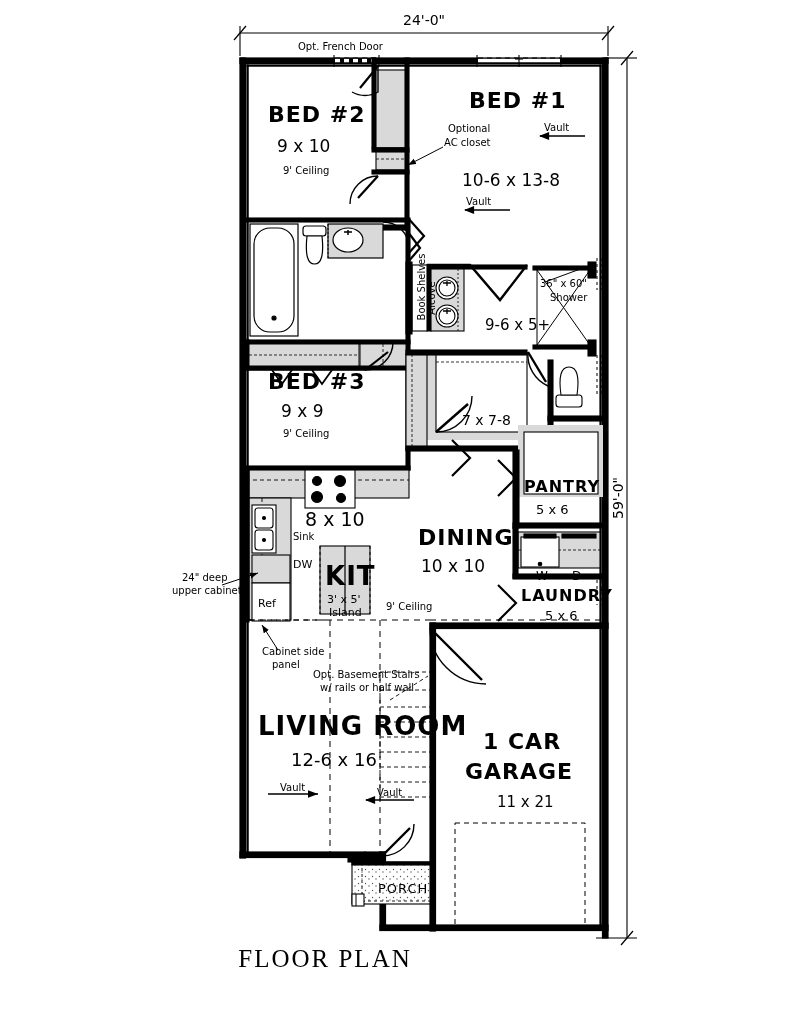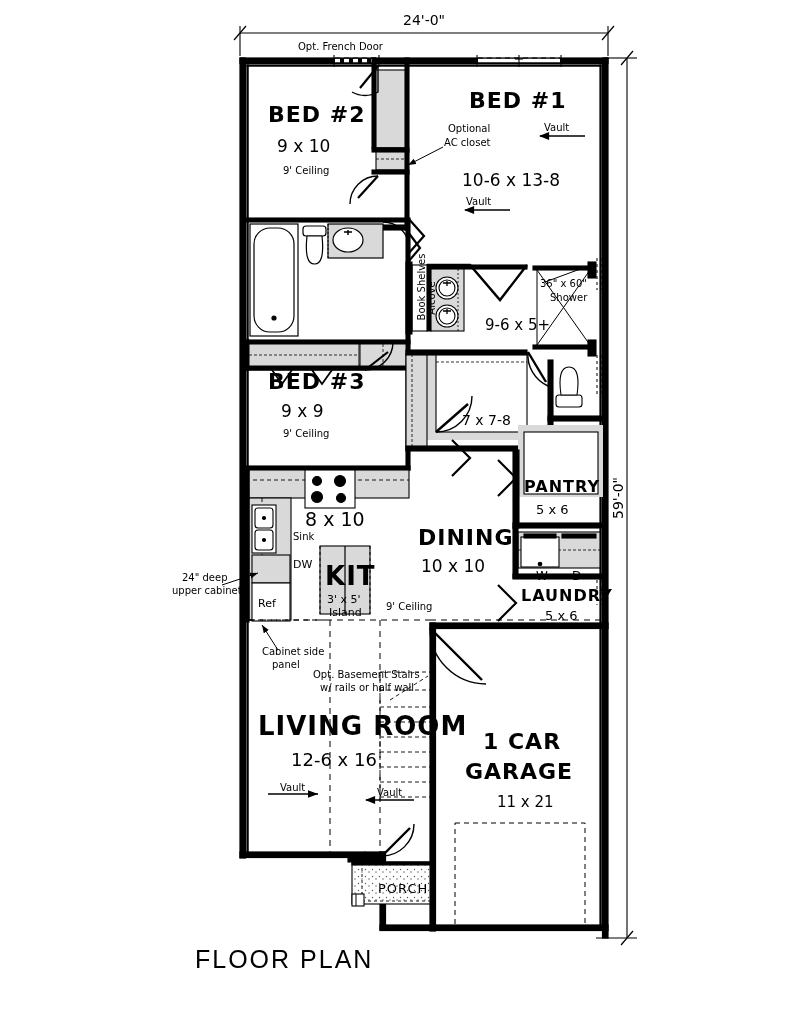--- a/index.html
+++ b/index.html
@@ -24,23 +24,24 @@
   #plan-svg {
     position: absolute;
     left: 0;
     top: 0;
   }
   .title-block {
     position: absolute;
     left: 195px;
     top: 945px;
     width: 260px;
+    text-align: center;
     font-size: 25px;
     letter-spacing: 2px;
-    font-family: Liberation Sans, sans-serif;
+    font-family: Liberation Serif, serif;
     font-weight: 400;
   }
 </style>
 </head>
 <body>
 
 <div id="sheet">
 
   <svg id="plan-svg" width="791" height="1024" viewBox="0 0 791 1024">
     <defs>

